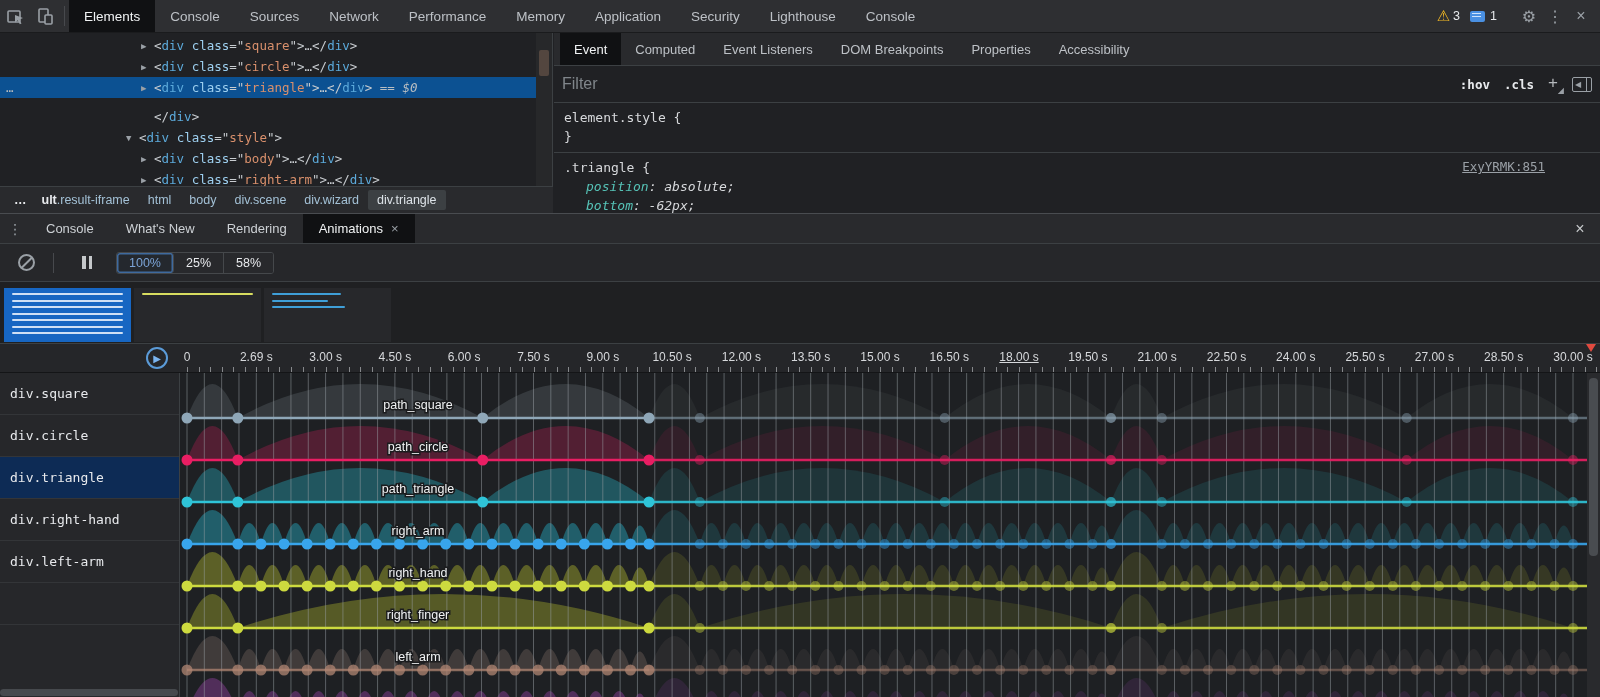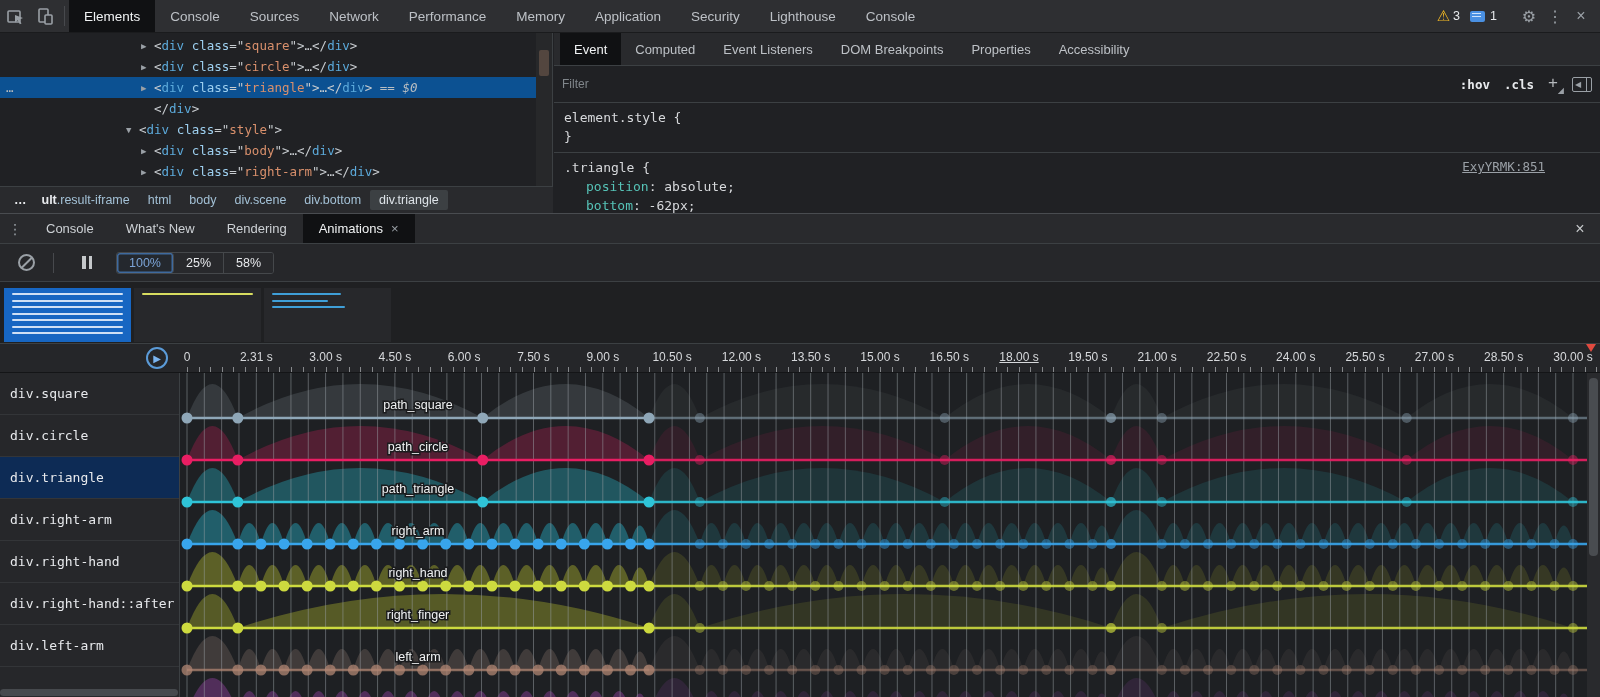--- a/index.html
+++ b/index.html
@@ -39,33 +39,33 @@
   .crumb.overflow { color:#e8eaed; font-weight:bold; padding:3px 6px; }
   .crumb .emph { color:#e8eaed; font-weight:bold; }
   .crumb.active { background:#3c4043; color:#dde3e8; border-radius:2px; }
 
   
   #styles-panel { position:absolute; left:554px; top:33px; width:1046px; height:180px; background:#202124; }
   #styles-tabs { height:33px; display:flex; align-items:stretch; padding-left:6px; border-bottom:1px solid #3c4043; background:#292a2d; }
   .styles-tab { padding:0 14px; display:flex; align-items:center; font-size:13px; color:#bdc1c6; }
   .styles-tab.active { background:#101113; color:#f1f3f4; }
   #filter-bar { height:37px; display:flex; align-items:center; padding:0 8px; border-bottom:1px solid #3c4043; }
-  #filter-input { flex:0 0 320px; background:transparent; border:none; outline:none; color:#f0abfc; font-size:12px; }
+  #filter-input { flex:0 0 320px; background:transparent; border:none; outline:none; color:#f0abfc; font-size:16px; }
   #filter-input::placeholder { color:#80868b; }
   #filter-right { margin-left:auto; display:flex; align-items:center; gap:14px; }
   .pseudo-toggle { font-family:"DejaVu Sans Mono",monospace; font-weight:bold; font-size:12.5px; color:#e8eaed; }
   #add-rule { color:#b5b9bd; font-size:17px; position:relative; top:-1px; }
   #add-rule .corner { position:absolute; right:-6px; bottom:-2px; font-size:8px; color:#9aa0a6; }
   #pane-toggle { width:20px; height:15px; border:1.5px solid #9aa0a6; border-radius:2px; color:#9aa0a6;
     font-size:8px; display:flex; align-items:center; justify-content:flex-start; padding-left:2px; position:relative; }
   #pane-toggle:after { content:""; position:absolute; right:4px; top:0; bottom:0; width:1.5px; background:#9aa0a6; }
   #style-rules { font-family:"DejaVu Sans Mono","Liberation Mono",monospace; font-size:13px; color:#d7d9dc; }
   .rule-block { padding:5px 10px 6px 10px; border-bottom:1px solid #3c4043; position:relative; }
   .rule-line { line-height:19px; white-space:pre; }
-  .rule-prop { padding-left:22px; line-height:19px; }
+  .rule-prop { padding-left:22px; line-height:19px;font-style:italic; }
   .prop-name { color:#56c3b7; }
   .rule-src { position:absolute; right:55px; top:6px; color:#9aa0a6; text-decoration:underline; font-size:12.5px; }
 
   
   #drawer { position:absolute; left:0; top:213px; width:1600px; height:484px; background:#202124; border-top:1px solid #494c50; }
   #drawer-bar { height:30px; background:#292a2d; display:flex; align-items:stretch; border-bottom:1px solid #3c4043; }
   #drawer-kebab { width:30px; display:flex; align-items:center; justify-content:center; color:#9aa0a6; font-size:14px; }
   .drawer-tab { padding:0 16px; display:flex; align-items:center; gap:8px; font-size:13px; color:#cdd1d5; }
   .drawer-tab.active { background:#101113; color:#f1f3f4; }
   .tab-close { color:#9aa0a6; font-size:13px; }
@@ -144,35 +144,35 @@
     <span class="tb-btn">⋮</span>
     <span class="tb-btn">×</span>
   </div>
 </div>
 
 <div id="elements-panel">
   <div id="dom-tree" class="mono">
       <div class="dom-line" style="padding-left: 141px;"><span class="dom-arrow">▶</span><span class="seg-p">&lt;</span><span class="seg-t">div</span><span class="seg-a"> class</span><span class="seg-p">="</span><span class="seg-v">square</span><span class="seg-p">"&gt;…&lt;/</span><span class="seg-t">div</span><span class="seg-p">&gt;</span></div>
       <div class="dom-line" style="padding-left: 141px;"><span class="dom-arrow">▶</span><span class="seg-p">&lt;</span><span class="seg-t">div</span><span class="seg-a"> class</span><span class="seg-p">="</span><span class="seg-v">circle</span><span class="seg-p">"&gt;…&lt;/</span><span class="seg-t">div</span><span class="seg-p">&gt;</span></div>
       <div class="dom-line selected" style="padding-left: 141px;"><span class="dom-marker">…</span><span class="dom-arrow">▶</span><span class="seg-p">&lt;</span><span class="seg-t">div</span><span class="seg-a"> class</span><span class="seg-p">="</span><span class="seg-v">triangle</span><span class="seg-p">"&gt;…&lt;/</span><span class="seg-t">div</span><span class="seg-p">&gt;</span><span class="seg-f"> == $0</span></div>
-      <div class="dom-line" style="padding-left: 141px;"><span class="dom-arrow"></span><span class="seg-p">&lt;/</span><span class="seg-t">div</span><span class="seg-p">&gt;</span></div>
+      <div class="dom-line" style="padding-left: 141px; margin-top: 8px;"><span class="dom-arrow"></span><span class="seg-p">&lt;/</span><span class="seg-t">div</span><span class="seg-p">&gt;</span></div>
       <div class="dom-line" style="padding-left: 126px;"><span class="dom-arrow">▼</span><span class="seg-p">&lt;</span><span class="seg-t">div</span><span class="seg-a"> class</span><span class="seg-p">="</span><span class="seg-v">style</span><span class="seg-p">"&gt;</span></div>
       <div class="dom-line" style="padding-left: 141px;"><span class="dom-arrow">▶</span><span class="seg-p">&lt;</span><span class="seg-t">div</span><span class="seg-a"> class</span><span class="seg-p">="</span><span class="seg-v">body</span><span class="seg-p">"&gt;…&lt;/</span><span class="seg-t">div</span><span class="seg-p">&gt;</span></div>
       <div class="dom-line" style="padding-left: 141px;"><span class="dom-arrow">▶</span><span class="seg-p">&lt;</span><span class="seg-t">div</span><span class="seg-a"> class</span><span class="seg-p">="</span><span class="seg-v">right-arm</span><span class="seg-p">"&gt;…&lt;/</span><span class="seg-t">div</span><span class="seg-p">&gt;</span></div>
     </div>
   <div id="elem-scrollbar">
       <div id="elem-scroll-thumb"></div>
     </div>
   <div id="breadcrumb">
       <span class="crumb overflow">…</span>
       <span class="crumb"><span class="emph">ult</span><span>.result-iframe</span></span>
       <span class="crumb">html</span>
       <span class="crumb">body</span>
       <span class="crumb">div.scene</span>
-      <span class="crumb">div.bottom</span>
+      <span class="crumb">div.wizard</span>
       <span class="crumb active">div.triangle</span>
     </div>
 </div>
 
 <div id="styles-panel">
   <div id="styles-tabs">
       <div class="styles-tab active">Event</div>
       <div class="styles-tab">Computed</div>
       <div class="styles-tab">Event Listeners</div>
       <div class="styles-tab">DOM Breakpoints</div>
@@ -255,21 +255,21 @@
         <div class="preview-line" style="width: 62%; background: rgb(63, 159, 216);"></div>
         <div class="preview-line" style="width: 50%; background: rgb(63, 159, 216);"></div>
         <div class="preview-line" style="width: 66%; background: rgb(63, 159, 216);"></div>
       </div>
     </div>
 
   <div id="ruler">
     <div id="replay-btn">▶</div>
     <div id="scrub-marker"></div>
   <div class="ruler-label" style="left: 187px;">0</div>
-      <div class="ruler-label" style="left: 256.3px;">2.31 s</div>
+      <div class="ruler-label" style="left: 256.3px;">2.69 s</div>
       <div class="ruler-label" style="left: 325.6px;">3.00 s</div>
       <div class="ruler-label" style="left: 394.9px;">4.50 s</div>
       <div class="ruler-label" style="left: 464.2px;">6.00 s</div>
       <div class="ruler-label" style="left: 533.5px;">7.50 s</div>
       <div class="ruler-label" style="left: 602.8px;">9.00 s</div>
       <div class="ruler-label" style="left: 672.1px;">10.50 s</div>
       <div class="ruler-label" style="left: 741.4px;">12.00 s</div>
       <div class="ruler-label" style="left: 810.7px;">13.50 s</div>
       <div class="ruler-label" style="left: 880px;">15.00 s</div>
       <div class="ruler-label" style="left: 949.3px;">16.50 s</div>
@@ -405,23 +405,21 @@
       <div class="ruler-tick" style="left: 1573px;"></div>
       <div class="ruler-tick" style="left: 1584.55px;"></div>
       <div class="ruler-tick" style="left: 1596.1px;"></div>
     </div>
 
   <div id="rows-area">
     <div id="row-labels">
         <div class="row-label">div.square</div>
         <div class="row-label">div.circle</div>
         <div class="row-label selected">div.triangle</div>
-        <div class="row-label">div.right-arm</div>
         <div class="row-label">div.right-hand</div>
-        <div class="row-label">div.right-hand::after</div>
         <div class="row-label">div.left-arm</div>
         <div class="row-label"></div>
       </div>
     <div id="timeline-svg"><svg width="1420" height="325" viewBox="0 0 1420 325">
           <g>
             <path d="M 7 45 Q 32.410000000000004 -23 57.82000000000001 45" fill="#b0bec5" fill-opacity="0.160"></path>
             <path d="M 57.82000000000001 45 Q 180.25 -23 302.68 45" fill="#b0bec5" fill-opacity="0.160"></path>
             <path d="M 302.68 45 Q 385.84000000000003 -23 469 45" fill="#b0bec5" fill-opacity="0.160"></path>
             <path d="M 469 45 Q 494.41 -23 519.82 45" fill="#b0bec5" fill-opacity="0.061"></path>
             <path d="M 519.82 45 Q 642.25 -23 764.68 45" fill="#b0bec5" fill-opacity="0.061"></path>

